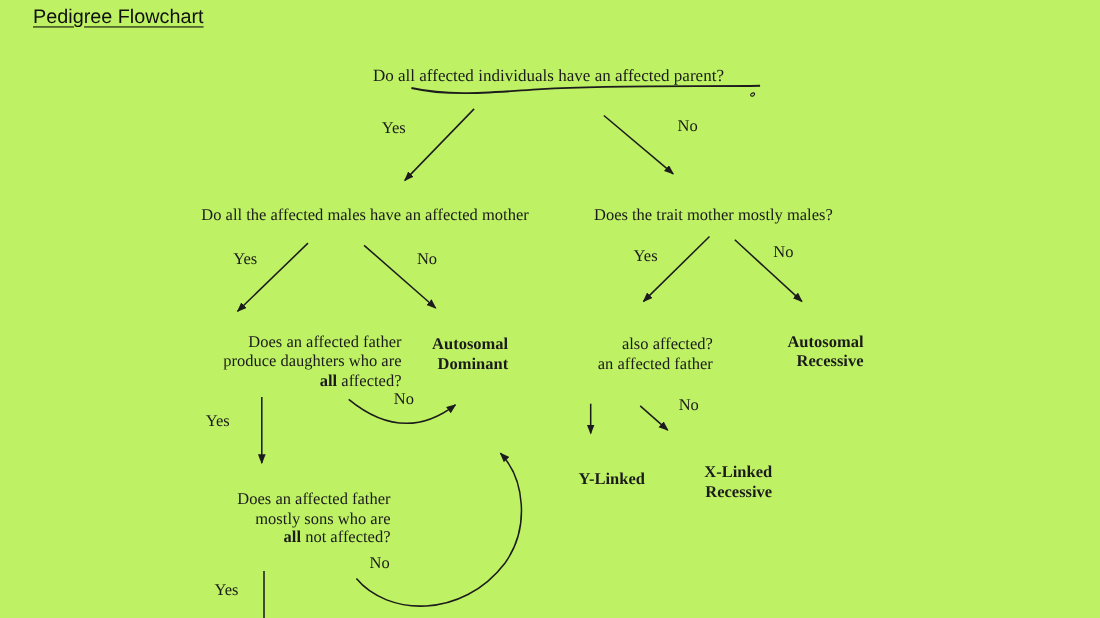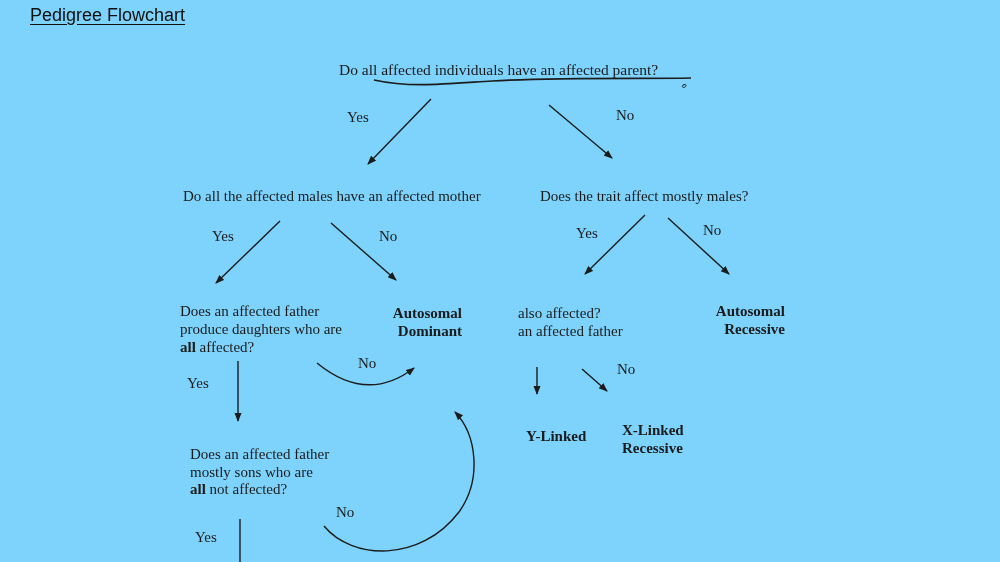--- a/index.html
+++ b/index.html
@@ -1,29 +1,29 @@
 <!DOCTYPE html>
 <html><head>
 <meta charset="utf-8">
 <style>
   html,body{margin:0;padding:0;background:#ffffff;}
   .canvas{
-    position:relative;width:1000px;height:562px;background:#7dd3fc;
+    position:relative;width:1000px;height:562px;background:#bef264;
     overflow:hidden;font-family:"Liberation Serif", serif;color:#1b1b1b;
   }
   .title{
     position:absolute;left:30px;top:5px;
     font-family:"Liberation Sans", sans-serif;font-size:18px;color:#101010;
     text-decoration:underline;text-underline-offset:3px;white-space:nowrap;
   }
   .t{
     position:absolute;font-size:15px;line-height:18px;color:#1b1b1b;
     white-space:nowrap;
   }
-  .wrap{white-space:normal;}
+  .wrap{white-space:normal;text-align:right;}
   .b{font-weight:bold;}
   .ctr{text-align:right;}
   .line{display:block;}
   svg.arrows{position:absolute;left:0;top:0;width:1000px;height:562px;}
   svg.arrows line, svg.arrows path{stroke:#1c1c1c;stroke-width:1.4;fill:none;}
 </style>
 </head>
 <body>
 
 <div class="canvas">
@@ -57,21 +57,21 @@
 
     <path d="M324,526 C352,560 420,563 459,512 C482,480 477,435 455,412" marker-end="url(#ah)"></path>
     <line x1="240" y1="519" x2="240" y2="562"></line>
   </svg>
 
   <div class="t" style="left:339px;top:61px;font-size:15.5px">Do all affected individuals have an affected parent?</div>
   <div class="t" style="left:347px;top:108px">Yes</div>
   <div class="t" style="left:616px;top:106px">No</div>
 
   <div class="t" style="left:183px;top:187px">Do all the affected males have an affected mother</div>
-  <div class="t" style="left:540px;top:187px">Does the trait affect mostly males?</div>
+  <div class="t" style="left:540px;top:187px">Does the trait mother mostly males?</div>
 
   <div class="t" style="left:212px;top:227px">Yes</div>
   <div class="t" style="left:379px;top:227px">No</div>
   <div class="t" style="left:576px;top:224px">Yes</div>
   <div class="t" style="left:703px;top:221px">No</div>
 
   <div class="t wrap" style="left:180px;top:302px;width:185px">
     <span class="line">Does an affected father</span>
     <span class="line">produce daughters who are</span>
     <span class="line"><span class="b">all</span><span> affected?</span></span>

